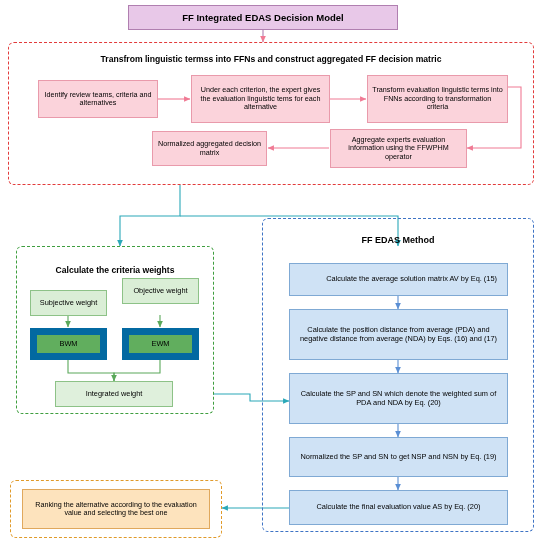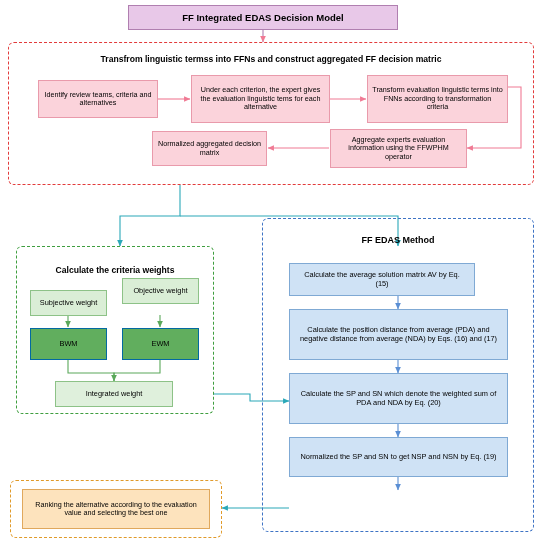--- a/index.html
+++ b/index.html
@@ -40,21 +40,21 @@
     color:#000;
   }
   .green-head{
     background:#daeed6;
     border:1px solid #8dc287;
     font-size:7.4px;
     color:#000;
   }
   .green-dark{
     background:#61ae5e;
-    border:1px solid #0369a1;
+    border:7px solid #0369a1;
     font-size:7.4px;
     color:#000;
   }
   .green-light{
     background:#dff0dc;
     border:1px solid #8dc287;
     font-size:7.4px;
     color:#000;
   }
   .orange{
@@ -180,36 +180,39 @@
   </div>
 
   <div class="box green-light" style="left:55px;top:381px;width:118px;height:26px;">
     <span>Integrated weight</span>
   </div>
 
   <div class="region region-blue" style="left:262px;top:218px;width:272px;height:314px;">
     <div class="region-label" style="top:16px;font-size:9px;">FF EDAS Method</div>
   </div>
 
-  <div class="box blue" style="left:289px;top:263px;width:186px;height:33px;padding:2px 10px;justify-content:flex-end;">
+  <div class="box blue" style="left:289px;top:263px;width:219px;height:33px;padding:2px 10px;justify-content:flex-end;">
     <span>Calculate the average solution matrix AV by Eq. (15)</span>
   </div>
 
   <div class="box blue" style="left:289px;top:309px;width:219px;height:51px;padding:2px 6px;">
     <span>Calculate the position distance from average (PDA) and negative distance from average (NDA) by Eqs. (16) and (17)</span>
   </div>
 
   <div class="box blue" style="left:289px;top:373px;width:219px;height:51px;padding:2px 6px;">
     <span>Calculate the SP and SN which denote the weighted sum of PDA and NDA by Eq. (20)</span>
   </div>
 
   <div class="box blue" style="left:289px;top:437px;width:219px;height:40px;padding:2px 6px;">
     <span>Normalized the SP and SN to get NSP and NSN by Eq. (19)</span>
   </div>
 
+  <div class="box blue" style="left:289px;top:490px;width:219px;height:35px;padding:2px 6px;">
+    <span>Calculate the final evaluation value AS by Eq. (20)</span>
+  </div>
 
   <div class="region region-orange" style="left:10px;top:480px;width:212px;height:58px;"></div>
 
   <div class="box orange" style="left:22px;top:489px;width:188px;height:40px;padding:2px 6px;">
     <span>Ranking the alternative according to the evaluation value and selecting the best one</span>
   </div>
 
 </div>
 
 </body></html>

